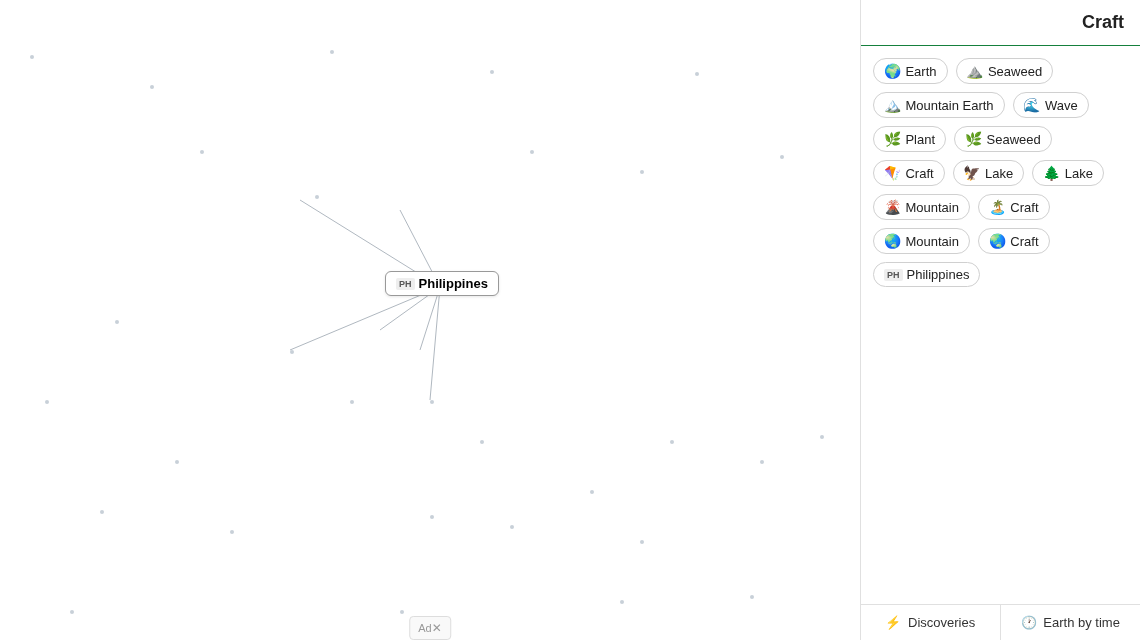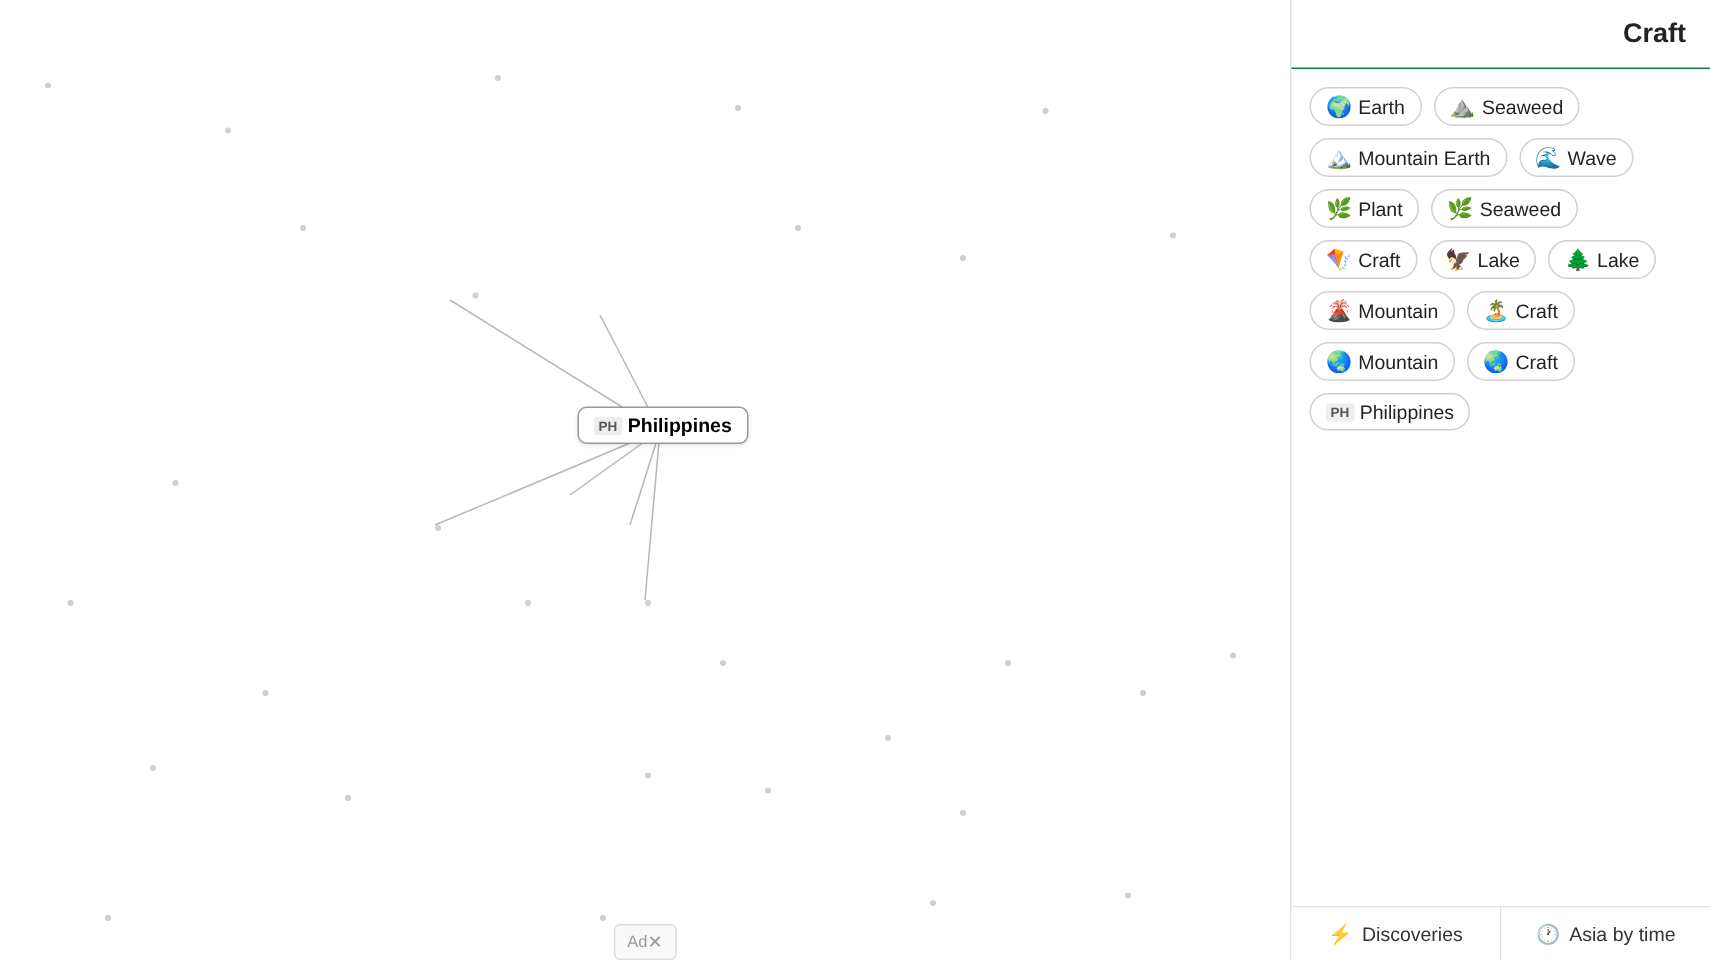--- a/index.html
+++ b/index.html
@@ -282,16 +282,16 @@
       </div>
     </div>
 
   <div class="sidebar-footer">
     <button class="footer-btn">
       <span>⚡</span>
       <span>Discoveries</span>
     </button>
     <button class="footer-btn">
       <span>🕐</span>
-      <span>Asia by time</span>
+      <span>Earth by time</span>
     </button>
   </div>
 </div>
 
 </body></html>

